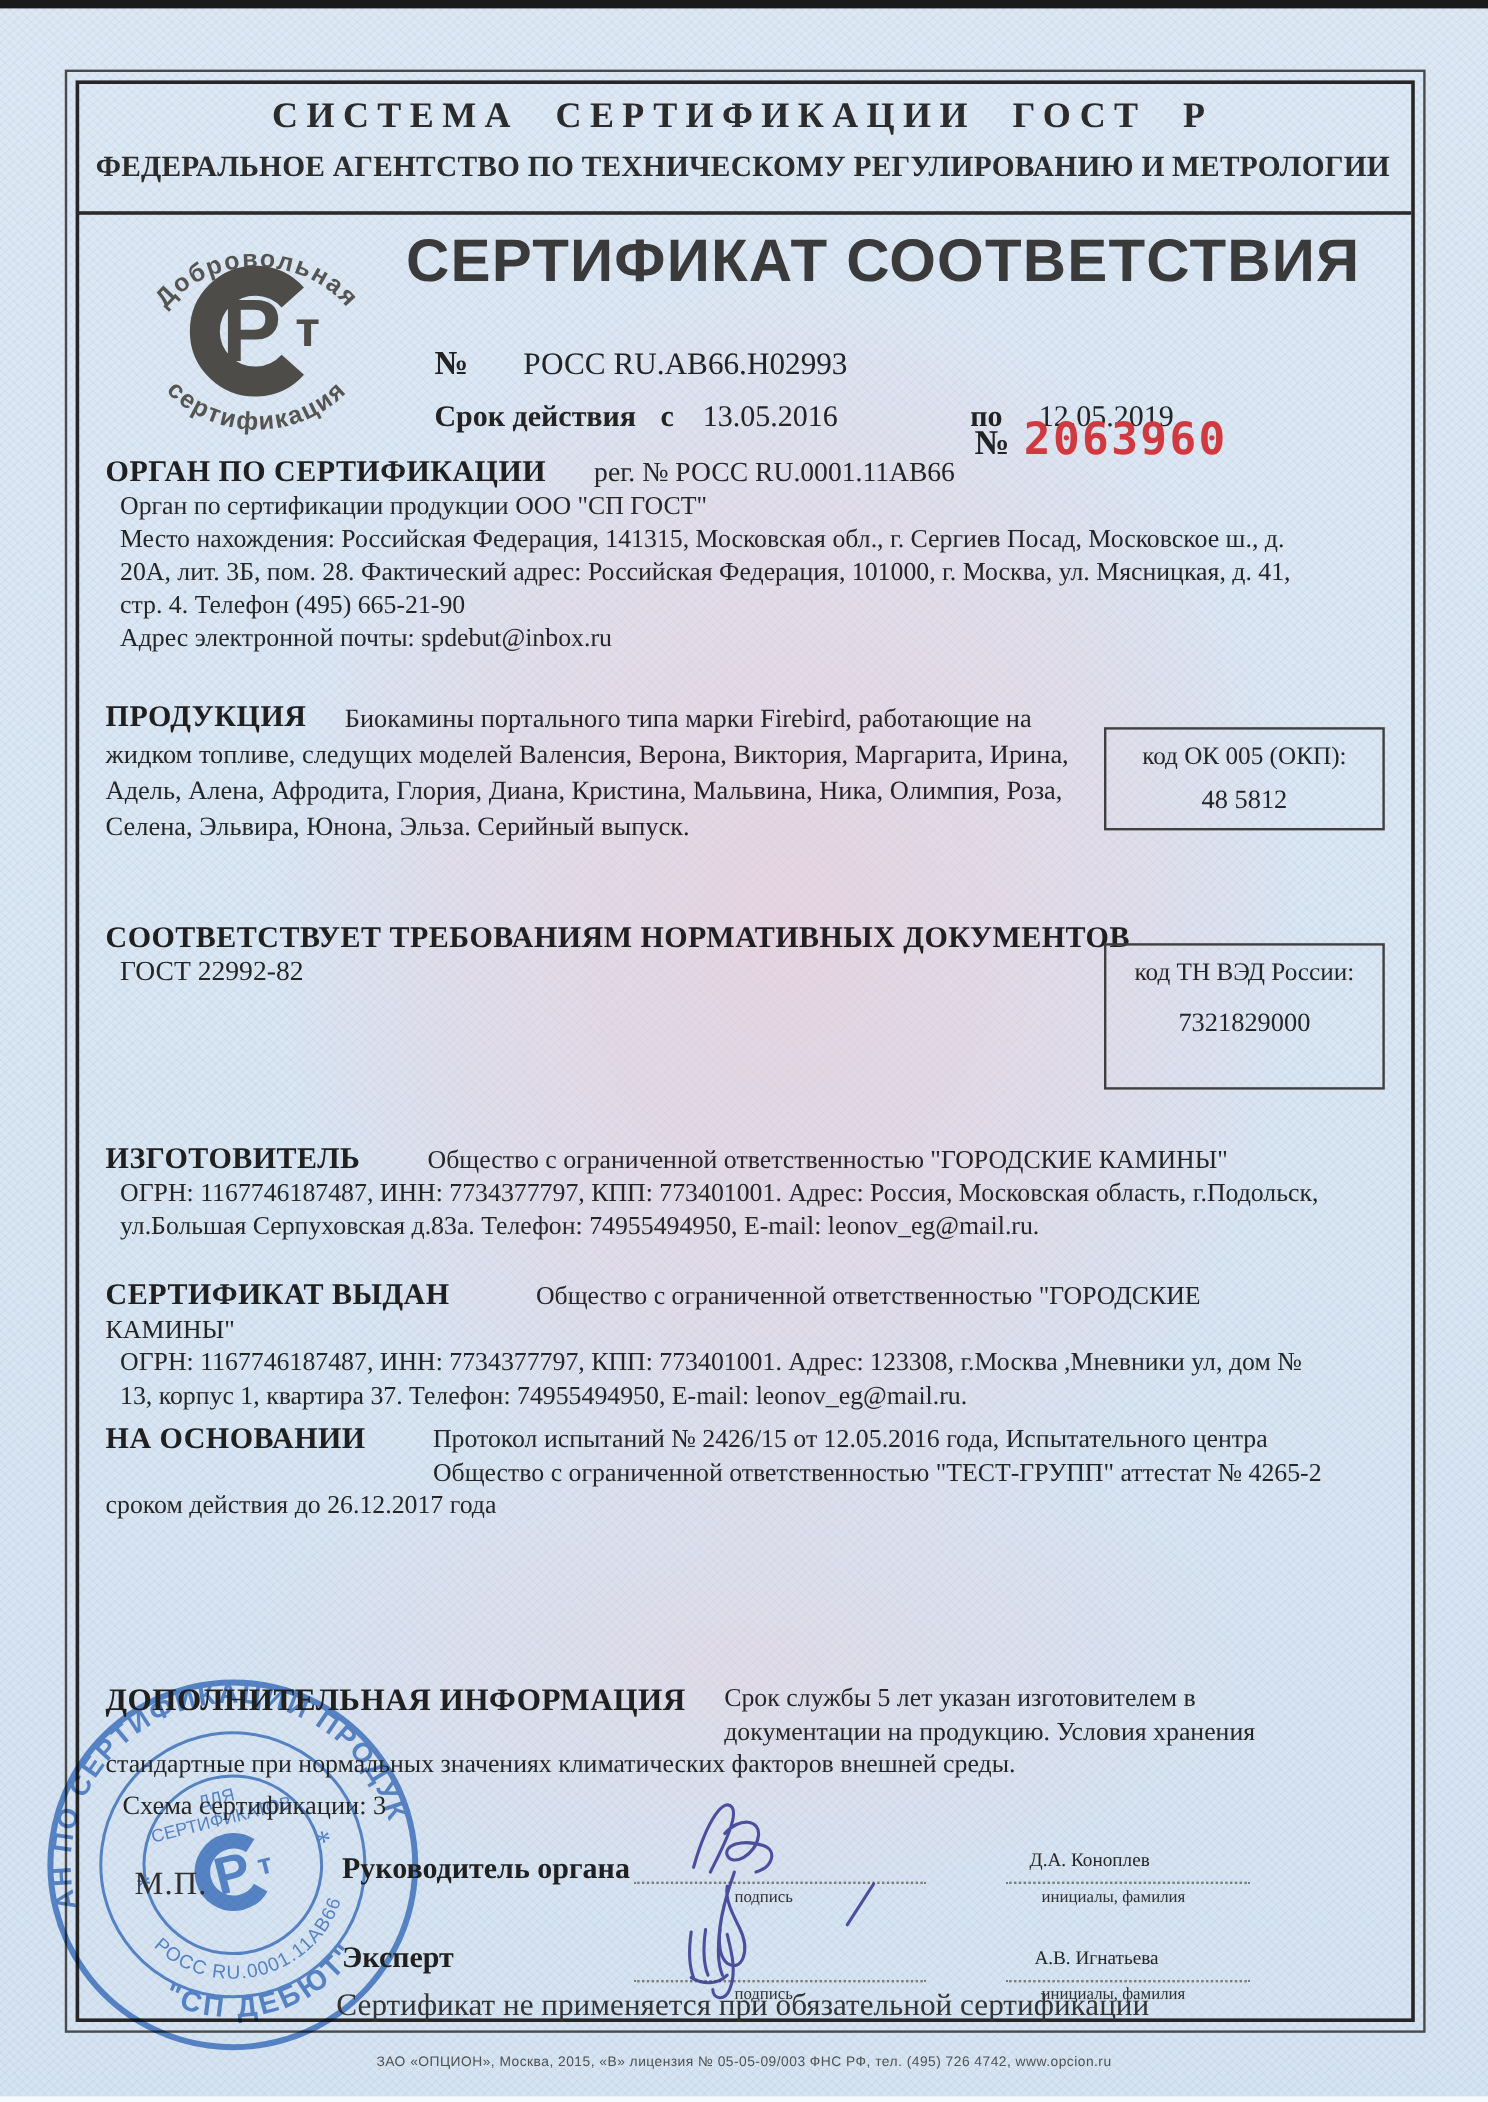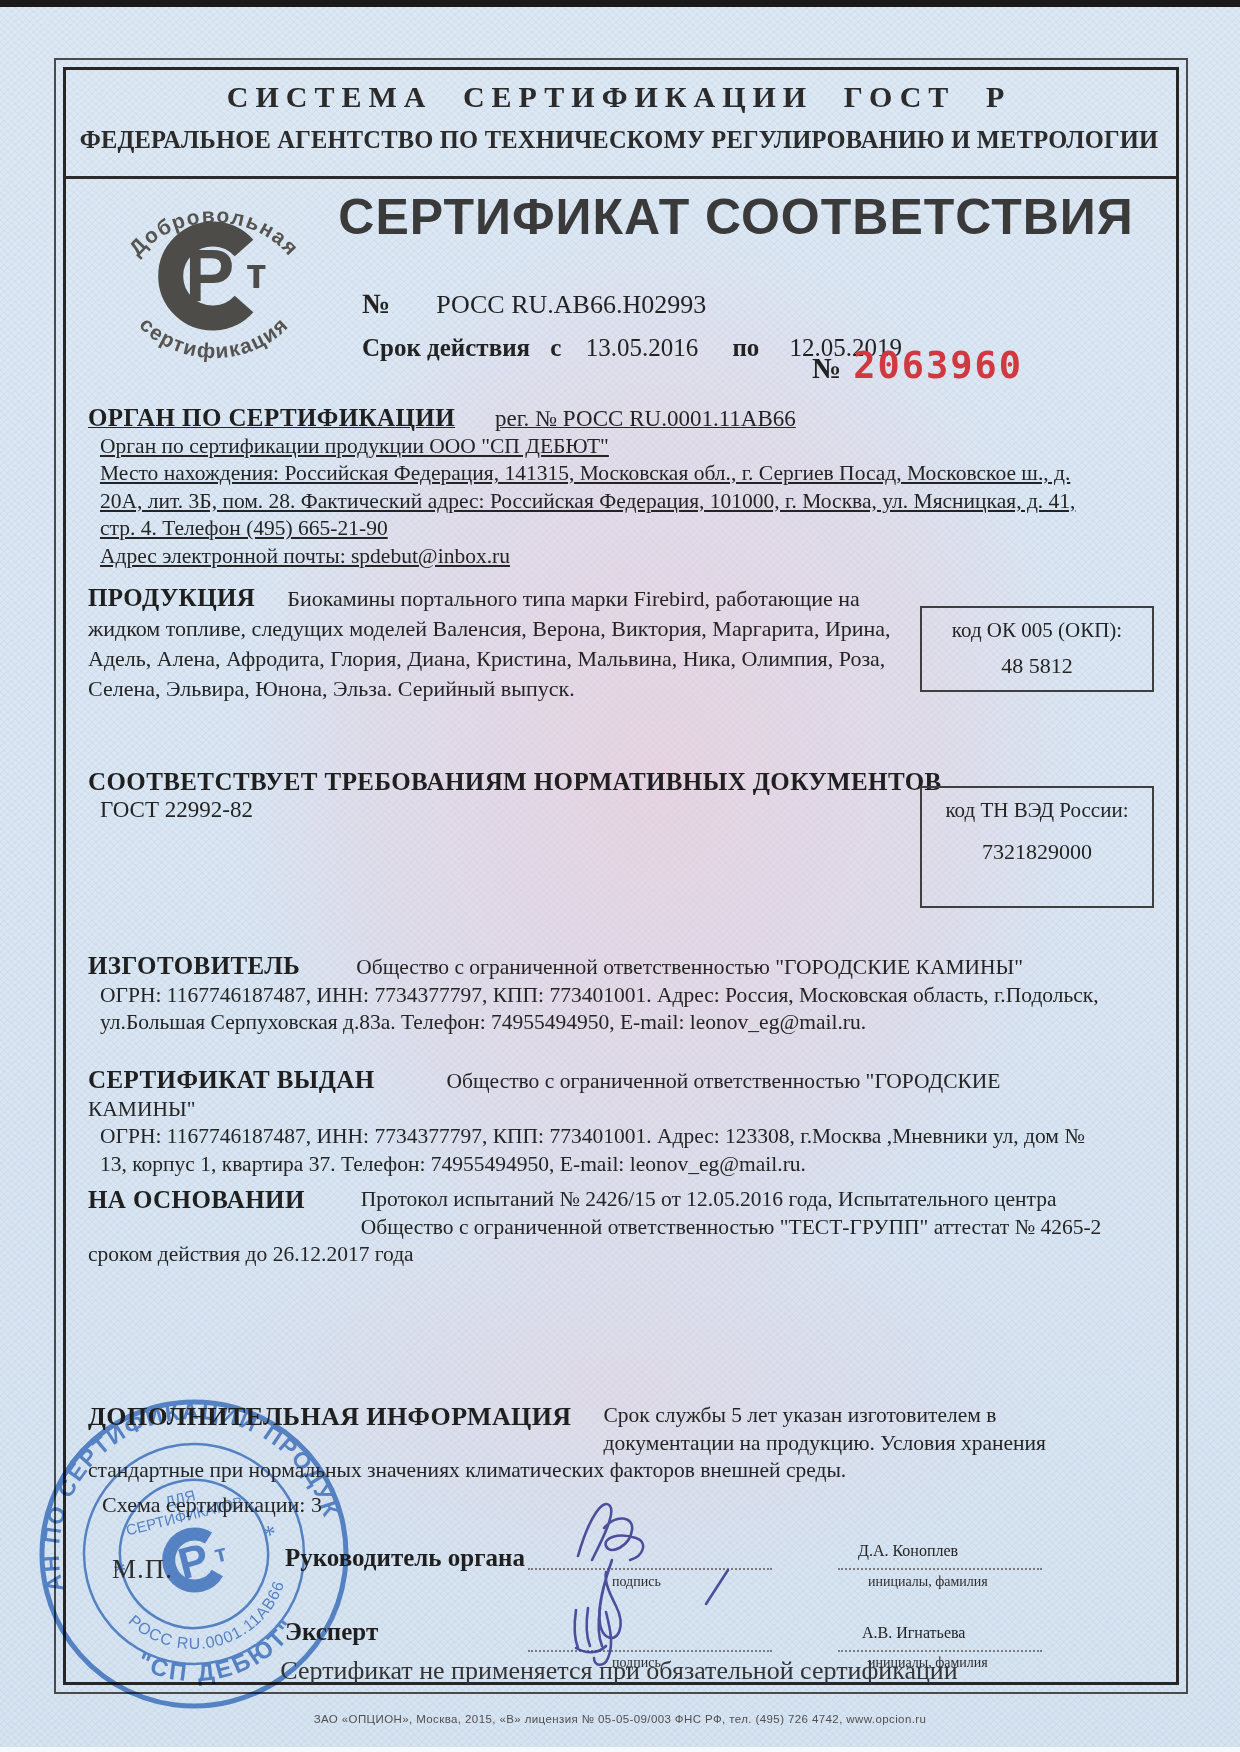--- a/index.html
+++ b/index.html
@@ -97,32 +97,32 @@
   <div class="cert-title">СЕРТИФИКАТ СООТВЕТСТВИЯ</div>
 
   <div class="numline">
     <span class="no">№</span><span>РОСС RU.АВ66.Н02993</span>
   </div>
 
   <div class="validity">
     <span class="bold">Срок действия</span>
     <span class="bold" style="margin-left:14px;">с</span>
     <span style="margin-left:18px;">13.05.2016</span>
-    <span class="bold" style="margin-left:28px;font-family:Liberation Serif, serif;">по</span>
+    <span class="bold" style="margin-left:104px;font-family:Liberation Serif, serif;">по</span>
     <span style="margin-left:24px;">12.05.2019</span>
   </div>
 
   <div class="serial">
     <span class="no">№</span>
     <span class="digits">2063960</span>
   </div>
 
-  <div class="sec" style="top:404px;text-decoration:underline;">
+  <div class="sec" style="top:380px;">
     <p><span class="h">ОРГАН ПО СЕРТИФИКАЦИИ</span><span class="b" style="font-size:23px;margin-left:40px;">рег. № РОСС RU.0001.11АВ66</span></p>
-    <p class="b ind mt6">Орган по сертификации продукции  ООО "СП ДЕБЮТ"</p>
+    <p class="b ind mt6">Орган по сертификации продукции  ООО "СП ГОСТ"</p>
     <p class="b ind">Место нахождения: Российская Федерация, 141315, Московская обл., г. Сергиев Посад, Московское ш., д. 20А, лит. 3Б, пом. 28. Фактический адрес: Российская Федерация, 101000, г. Москва, ул. Мясницкая, д. 41, стр. 4. Телефон (495) 665-21-90</p>
     <p class="b ind">Адрес электронной почты:  spdebut@inbox.ru</p>
   </div>
 
   <div class="sec" style="top:584px;width:824px;">
     <span class="h float-h">ПРОДУКЦИЯ</span>
     <span class="b" style="font-size:22px;line-height:30px;">Биокамины портального типа марки Firebird, работающие на жидком топливе, следущих моделей Валенсия, Верона, Виктория, Маргарита, Ирина, Адель, Алена, Афродита, Глория, Диана, Кристина, Мальвина, Ника, Олимпия, Роза, Селена, Эльвира, Юнона, Эльза. Серийный выпуск.</span>
   </div>
   <div class="codebox" id="okp-box">
     <div class="lbl">код ОК 005 (ОКП):</div>

